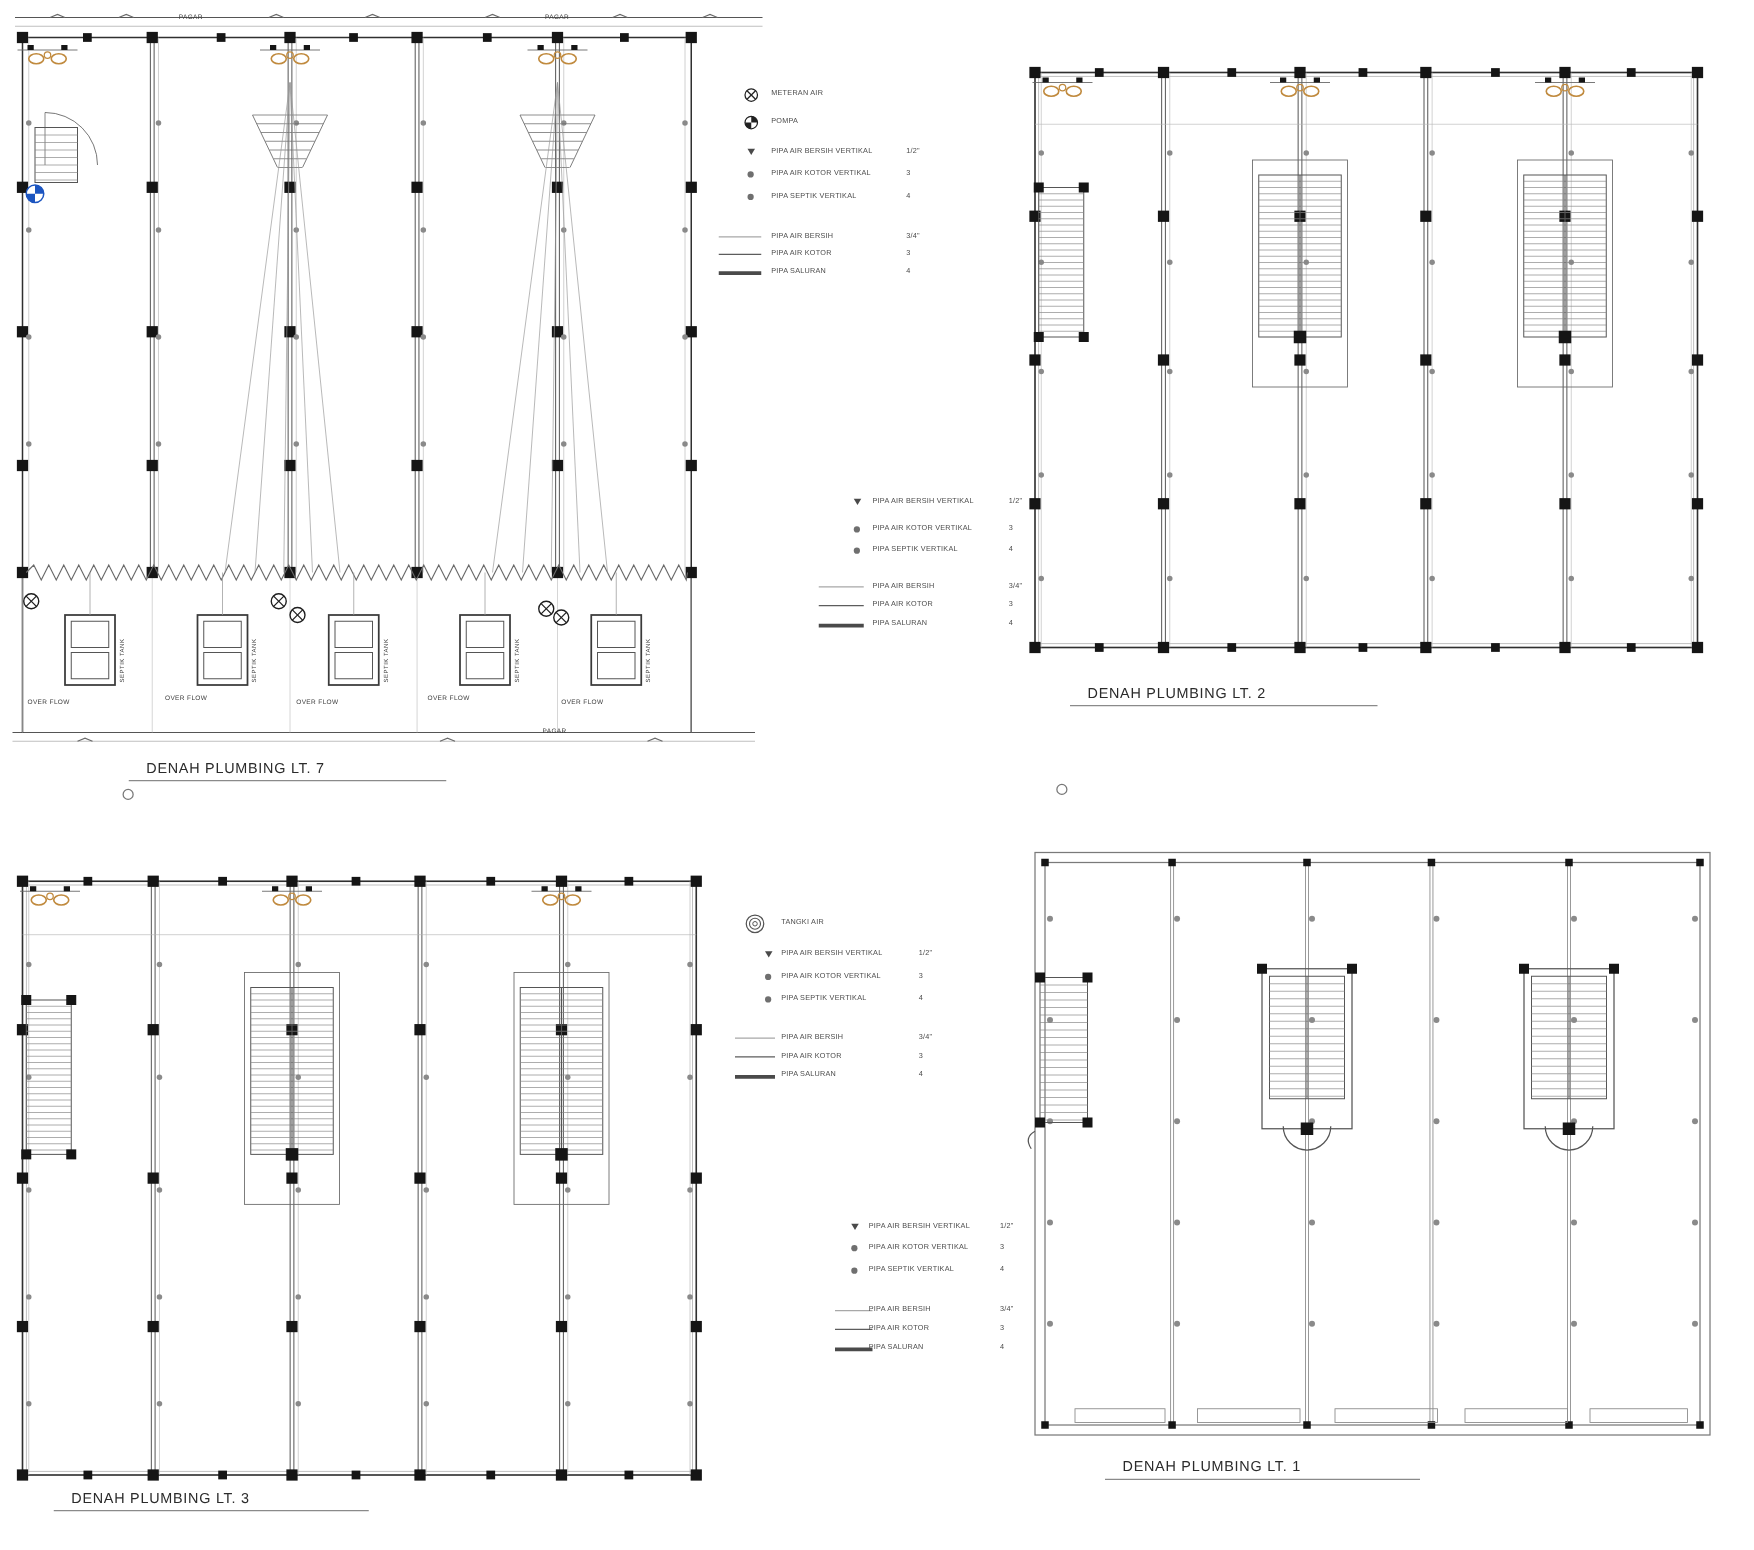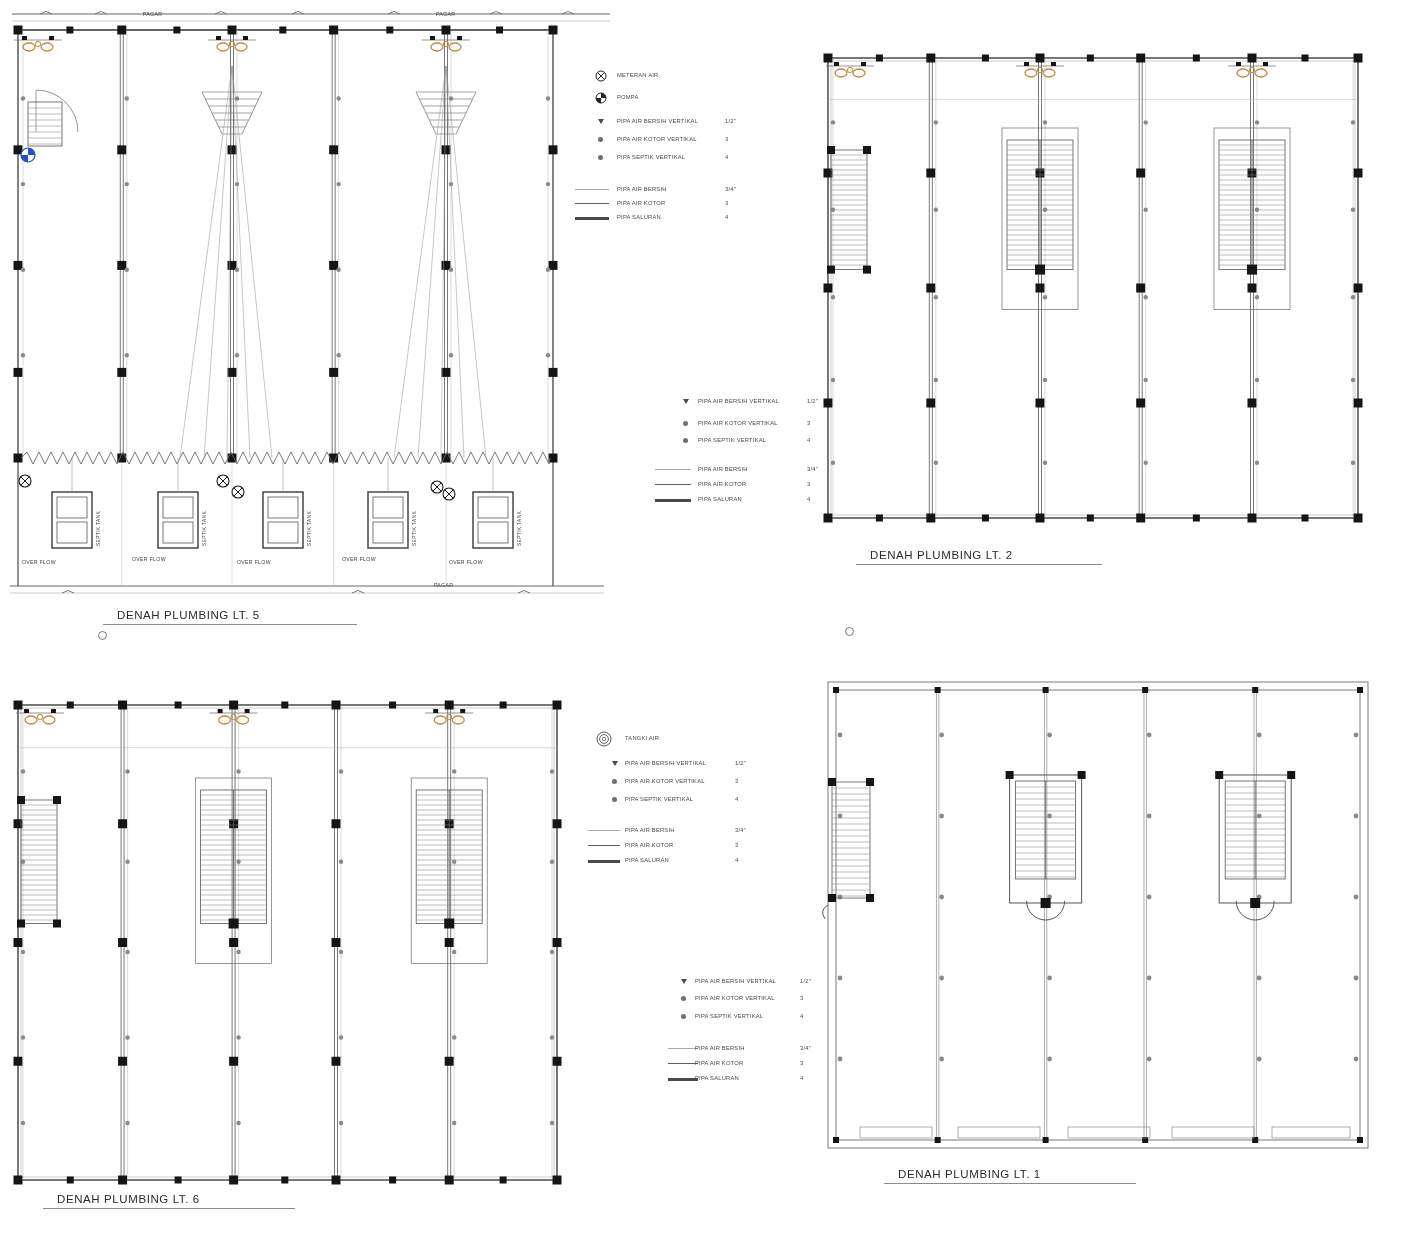--- a/index.html
+++ b/index.html
@@ -749,23 +749,23 @@
   <span class="vlab" style="left:307px;top:546px">SEPTIK TANK</span>
   <span class="vlab" style="left:412px;top:546px">SEPTIK TANK</span>
   <span class="vlab" style="left:517px;top:546px">SEPTIK TANK</span>
 
   <span class="ann" style="left:22px;top:559px">OVER FLOW</span>
   <span class="ann" style="left:132px;top:556px">OVER FLOW</span>
   <span class="ann" style="left:237px;top:559px">OVER FLOW</span>
   <span class="ann" style="left:342px;top:556px">OVER FLOW</span>
   <span class="ann" style="left:449px;top:559px">OVER FLOW</span>
 
-  <div class="title" style="left:103px;top:609px;width:254px"><span>DENAH PLUMBING LT. 5</span></div>
+  <div class="title" style="left:103px;top:609px;width:254px"><span>DENAH PLUMBING LT. 7</span></div>
   <div class="title" style="left:856px;top:549px;width:246px"><span>DENAH PLUMBING LT. 2</span></div>
-  <div class="title" style="left:43px;top:1193px;width:252px"><span>DENAH PLUMBING LT. 6</span></div>
+  <div class="title" style="left:43px;top:1193px;width:252px"><span>DENAH PLUMBING LT. 3</span></div>
   <div class="title" style="left:884px;top:1168px;width:252px"><span>DENAH PLUMBING LT. 1</span></div>
 
   <div class="marker" style="left:98px;top:631px"></div>
   <div class="marker" style="left:845px;top:627px"></div>
 
   <div class="legend" style="left:575px;top:68px;width:178px;height:160px">
     <div class="lrow" style="top:4px">
       <svg class="licon" style="left:20px;top:-2px" width="12" height="12" viewBox="0 0 12 12">
           <circle cx="6" cy="6" r="5" fill="none" stroke="#222" stroke-width="1"></circle>
           <line x1="2.6" y1="2.6" x2="9.4" y2="9.4" stroke="#222" stroke-width="1"></line>

